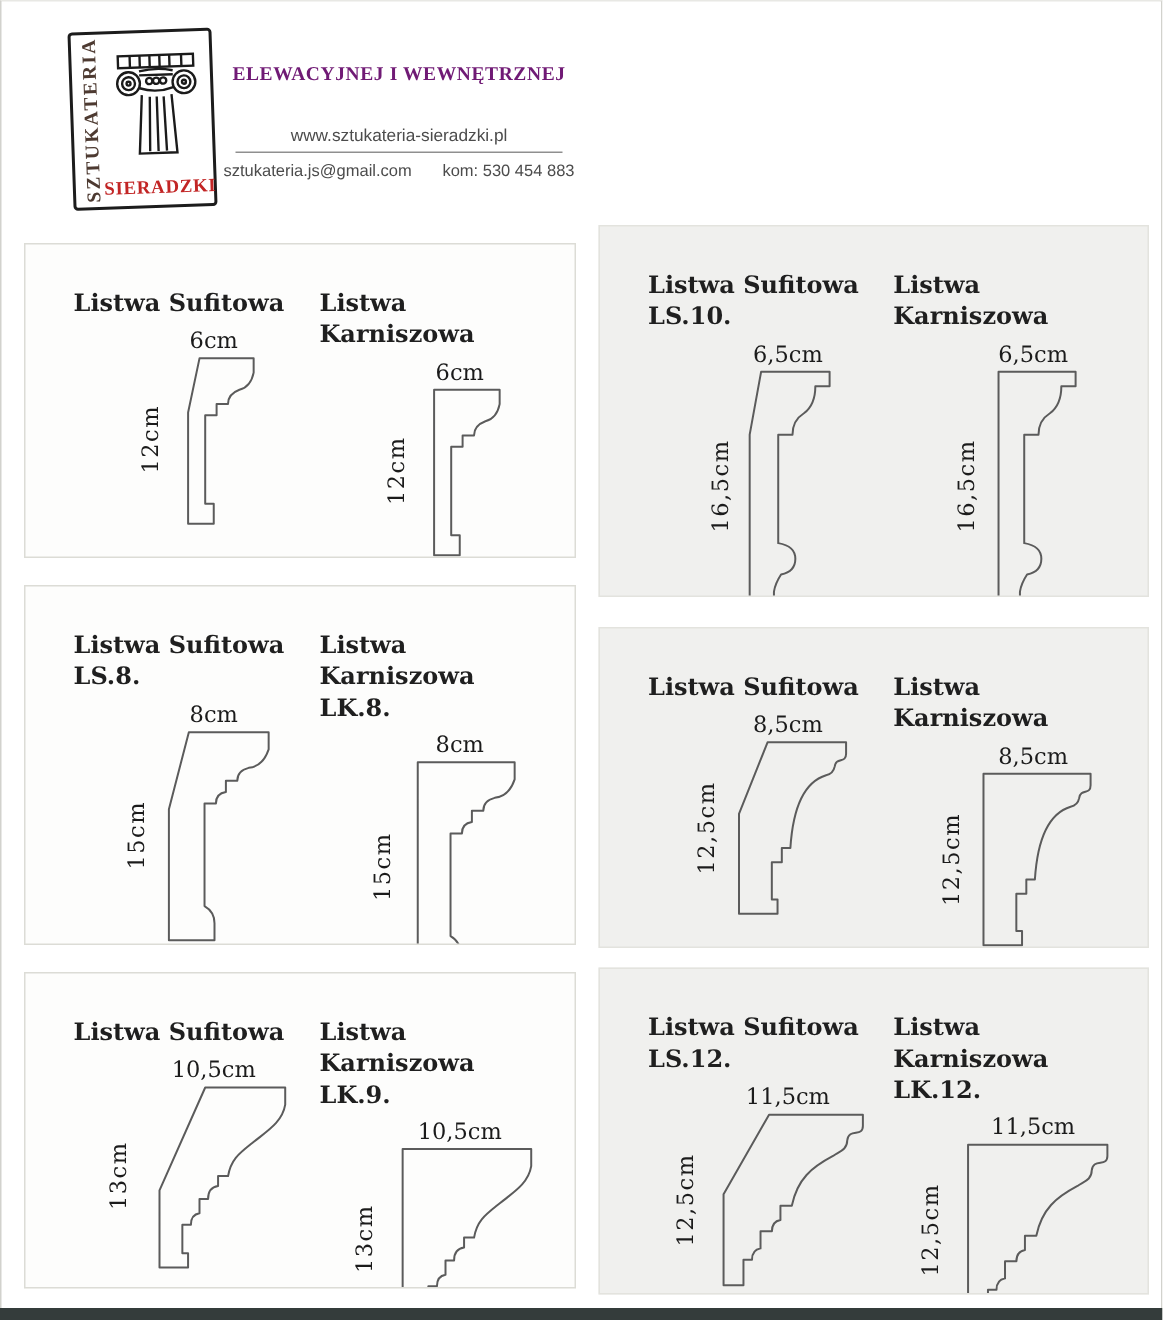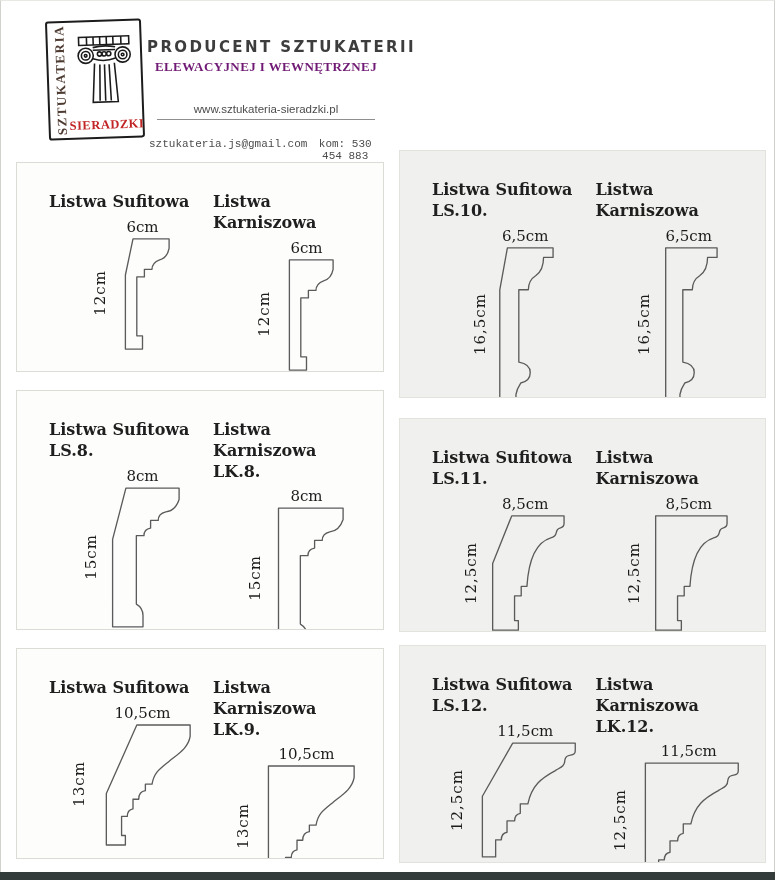--- a/index.html
+++ b/index.html
@@ -27,21 +27,21 @@
   .logo-col-svg *{stroke:#1b1b1b;fill:none;stroke-width:2.4}
   .logo-brand{
     font-family:"Liberation Serif",serif;font-weight:bold;font-size:12.5px;
     color:#c22525;letter-spacing:.5px;white-space:nowrap;
   }
   .header-text{position:absolute;left:147px;top:38px;width:238px;text-align:center}
   .h-title{font-family:"DejaVu Sans",sans-serif;font-size:15px;font-weight:bold;letter-spacing:2.4px;color:#3d3d3d;white-space:nowrap}
   .h-sub{font-family:"Liberation Serif",serif;font-size:13px;font-weight:bold;letter-spacing:.4px;color:#701a75;margin-top:3px;white-space:nowrap}
   .h-www{font-family:"Liberation Sans",sans-serif;font-size:11.5px;color:#4c4c4c;margin-top:28px}
   .h-rule{border:none;border-top:1px solid #8f8f8f;margin:4px 10px 0 10px}
-  .h-contacts{display:flex;justify-content:space-between;font-family:Liberation Mono, monospace;font-size:11px;color:#4c4c4c;margin-top:18px;padding:0 2px}
+  .h-contacts{display:flex;justify-content:space-between;font-family:Liberation Sans, sans-serif;font-size:11px;color:#4c4c4c;margin-top:6px;padding:0 2px}
   
   .panel{
     position:absolute;box-sizing:border-box;display:flex;overflow:hidden;
     border:1px solid #dcdcd6;background:#fdfdfc;padding:29px 6px 0 32px;
   }
   .panel.gray{background:#f0f0ee;border-color:#e3e3de}
   .panel-7 {left:16px; top:162px;width:368px;height:210px}
   .panel-10{left:399px;top:150px;width:367px;height:248px}
   .panel-8 {left:16px; top:390px;width:368px;height:240px}
   .panel-11{left:399px;top:418px;width:367px;height:214px}
@@ -82,21 +82,20 @@
         <circle cx="50" cy="31" r="3.2" stroke-width="1.6"></circle>
         <circle cx="57" cy="31" r="3.2" stroke-width="1.6"></circle>
       <path d="M35 45 L31 104 H69 L65 45"></path>
       <path d="M43 47 L41.5 102 M50 47 V102 M57 47 L58.5 102" stroke-width="1.6"></path>
     </svg>
     <div class="logo-brand">SIERADZKI</div>
   </div>
 </div>
 
 <div class="header-text">
-  <div class="h-title">PRODUCENT SZTUKATERII</div>
   <div class="h-sub">ELEWACYJNEJ I WEWNĘTRZNEJ</div>
   <div class="h-www">www.sztukateria-sieradzki.pl</div>
   <hr class="h-rule">
   <div class="h-contacts">
     <span>sztukateria.js@gmail.com</span>
     <span>kom: 530 454 883</span>
   </div>
 </div>
 
 <div class="panel panel-7">
@@ -192,21 +191,20 @@
         </svg>
       </div>
     </div>
   </div>
 </div>
 
 <div class="panel gray panel-11">
   <div class="product">
     <div class="p-title">
       <div>Listwa Sufitowa</div>
-      <div>LS.11.</div>
     </div>
     <div class="fig-row">
       <div class="dim-v">12,5cm</div>
       <div class="fig-col">
         <div class="dim-h">8,5cm</div>
         <svg class="profile" viewBox="0 0 85 125" width="81" height="119">
           <path d="M28 2 H83 V10 C83 17 76 12 75 19 Q74 24 69 25 C56 29 46 44 44 76 H38 V86 H31 V112 H35 V122 H8 V52 Z"></path>
         </svg>
       </div>
     </div>

